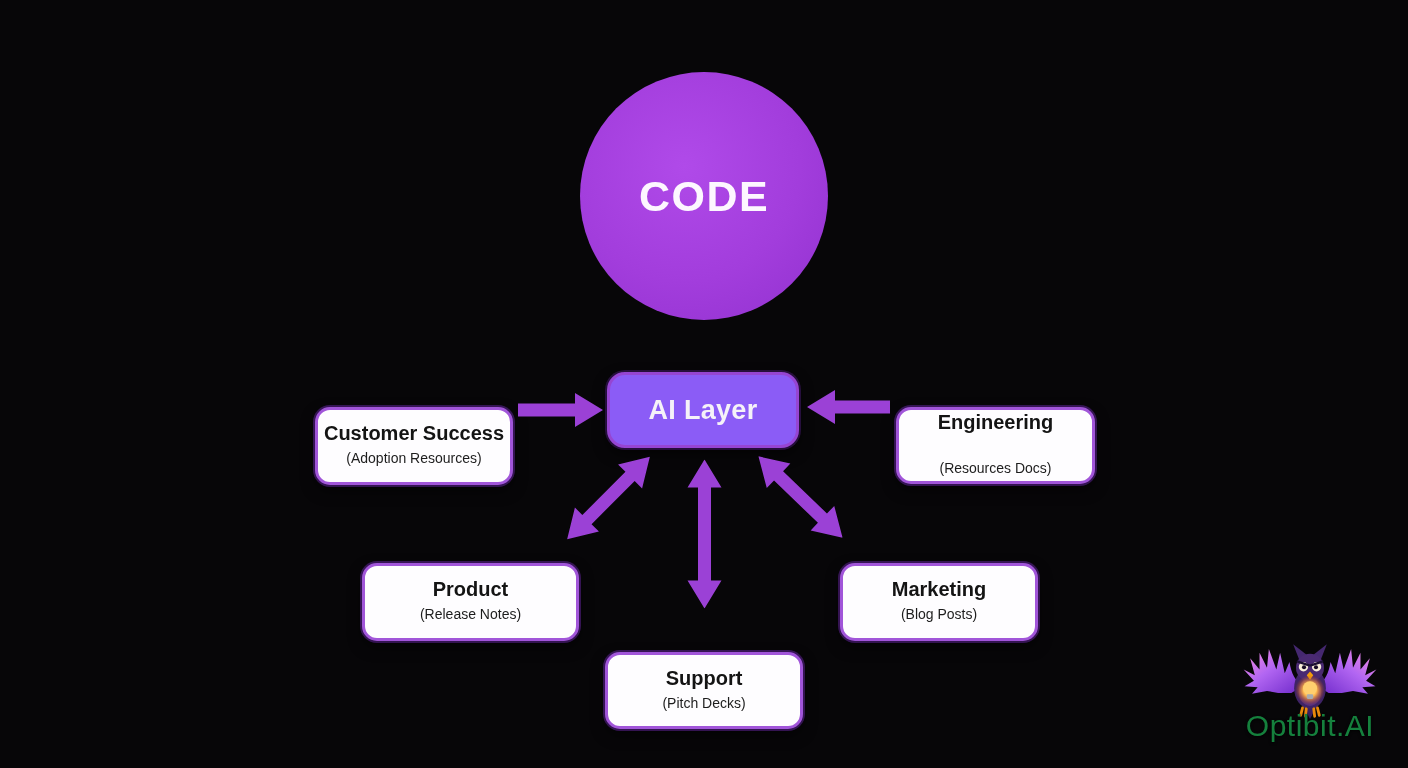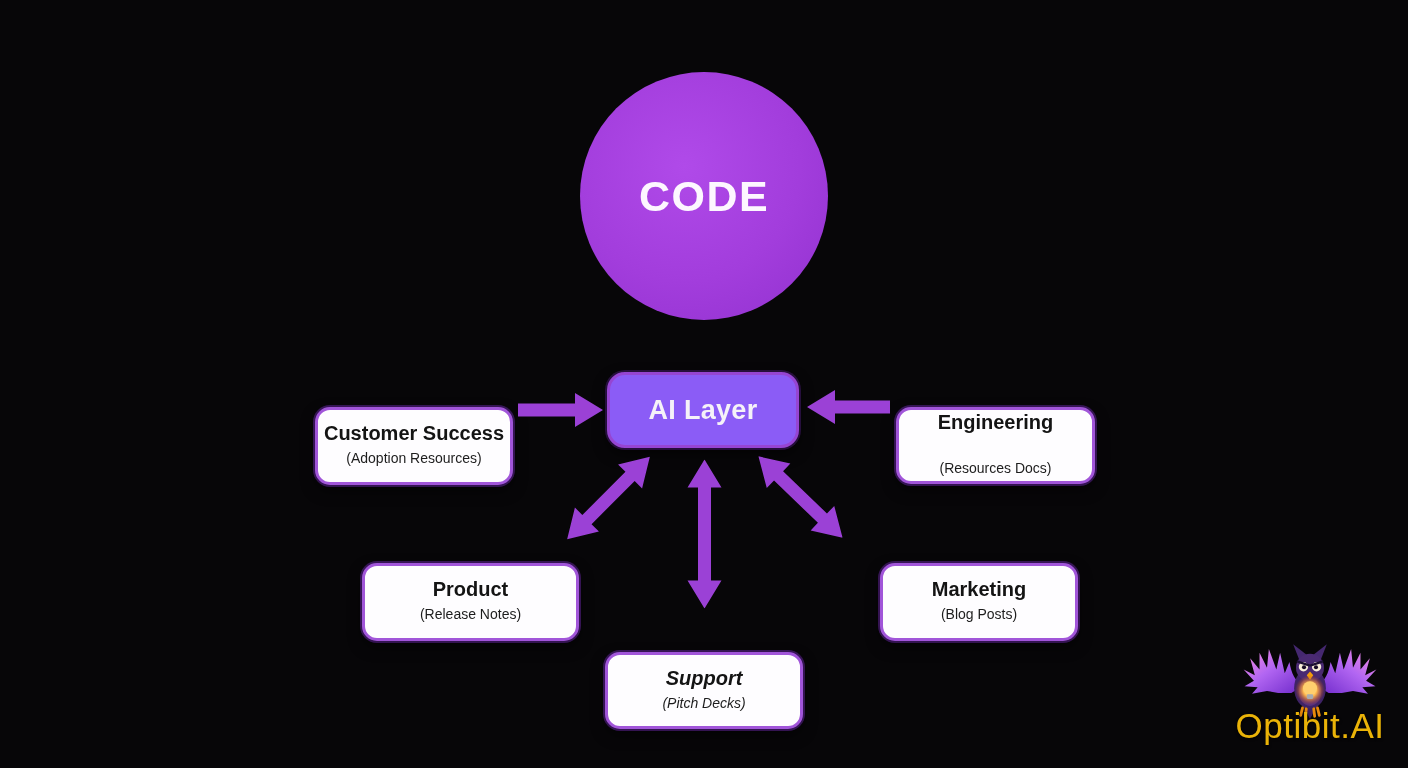--- a/index.html
+++ b/index.html
@@ -43,41 +43,41 @@
     text-align:center;
     box-shadow:0 0 0 2px rgba(92,34,148,0.55), 0 6px 14px rgba(0,0,0,0.55);
     margin-top:35px;
   }
   .node .t1 { font-weight:bold; font-size:20px; line-height:25px; color:#141414; }
   .node .t2 { font-size:14px; line-height:25px; color:#1d1d1d; }
 
   #node-cs   { left:315px; top:372px; width:198px; height:78px; }
   #node-eng  { left:896px; top:372px; width:199px; height:77px;gap:21px; }
   #node-prod { left:362px; top:528px; width:217px; height:78px; }
-  #node-mkt  { left:880px; top:528px; width:198px; height:78px; }
-  #node-sup  { left:605px; top:617px; width:198px; height:77px;font-style:italic; }
+  #node-mkt  { left:840px; top:528px; width:198px; height:78px; }
+  #node-sup  { left:605px; top:617px; width:198px; height:77px; }
 
   
   .arrow { position:absolute; }
   .arrow svg { display:block; }
   #arrow-cs   { left:518px; top:392px; }
   #arrow-eng  { left:807px; top:389px; transform:scaleX(-1); }
   #arrow-sup  { left:630px; top:516px; transform:rotate(90deg); }
   #arrow-prod { left:550px; top:480px; transform:rotate(-45deg); }
   #arrow-mkt  { left:742px; top:479px; transform:rotate(44deg); }
 
   
   .brand {
     position:absolute; left:1224px; top:634px; width:172px;
     display:flex; flex-direction:column; align-items:center;
   }
   .brand svg { display:block; }
   .brand-text {
     margin-top:-14px;
-    color:#eab308; font-size:35px; line-height:40px; letter-spacing:0.5px;
+    color:#15803d; font-size:30px; line-height:40px; letter-spacing:0.5px;
     text-shadow:0 1px 3px rgba(0,0,0,0.9);
   }
 </style>
 </head>
 <body>
 
 <div class="stage">
 
   <div class="hub">
     <span>CODE</span>

